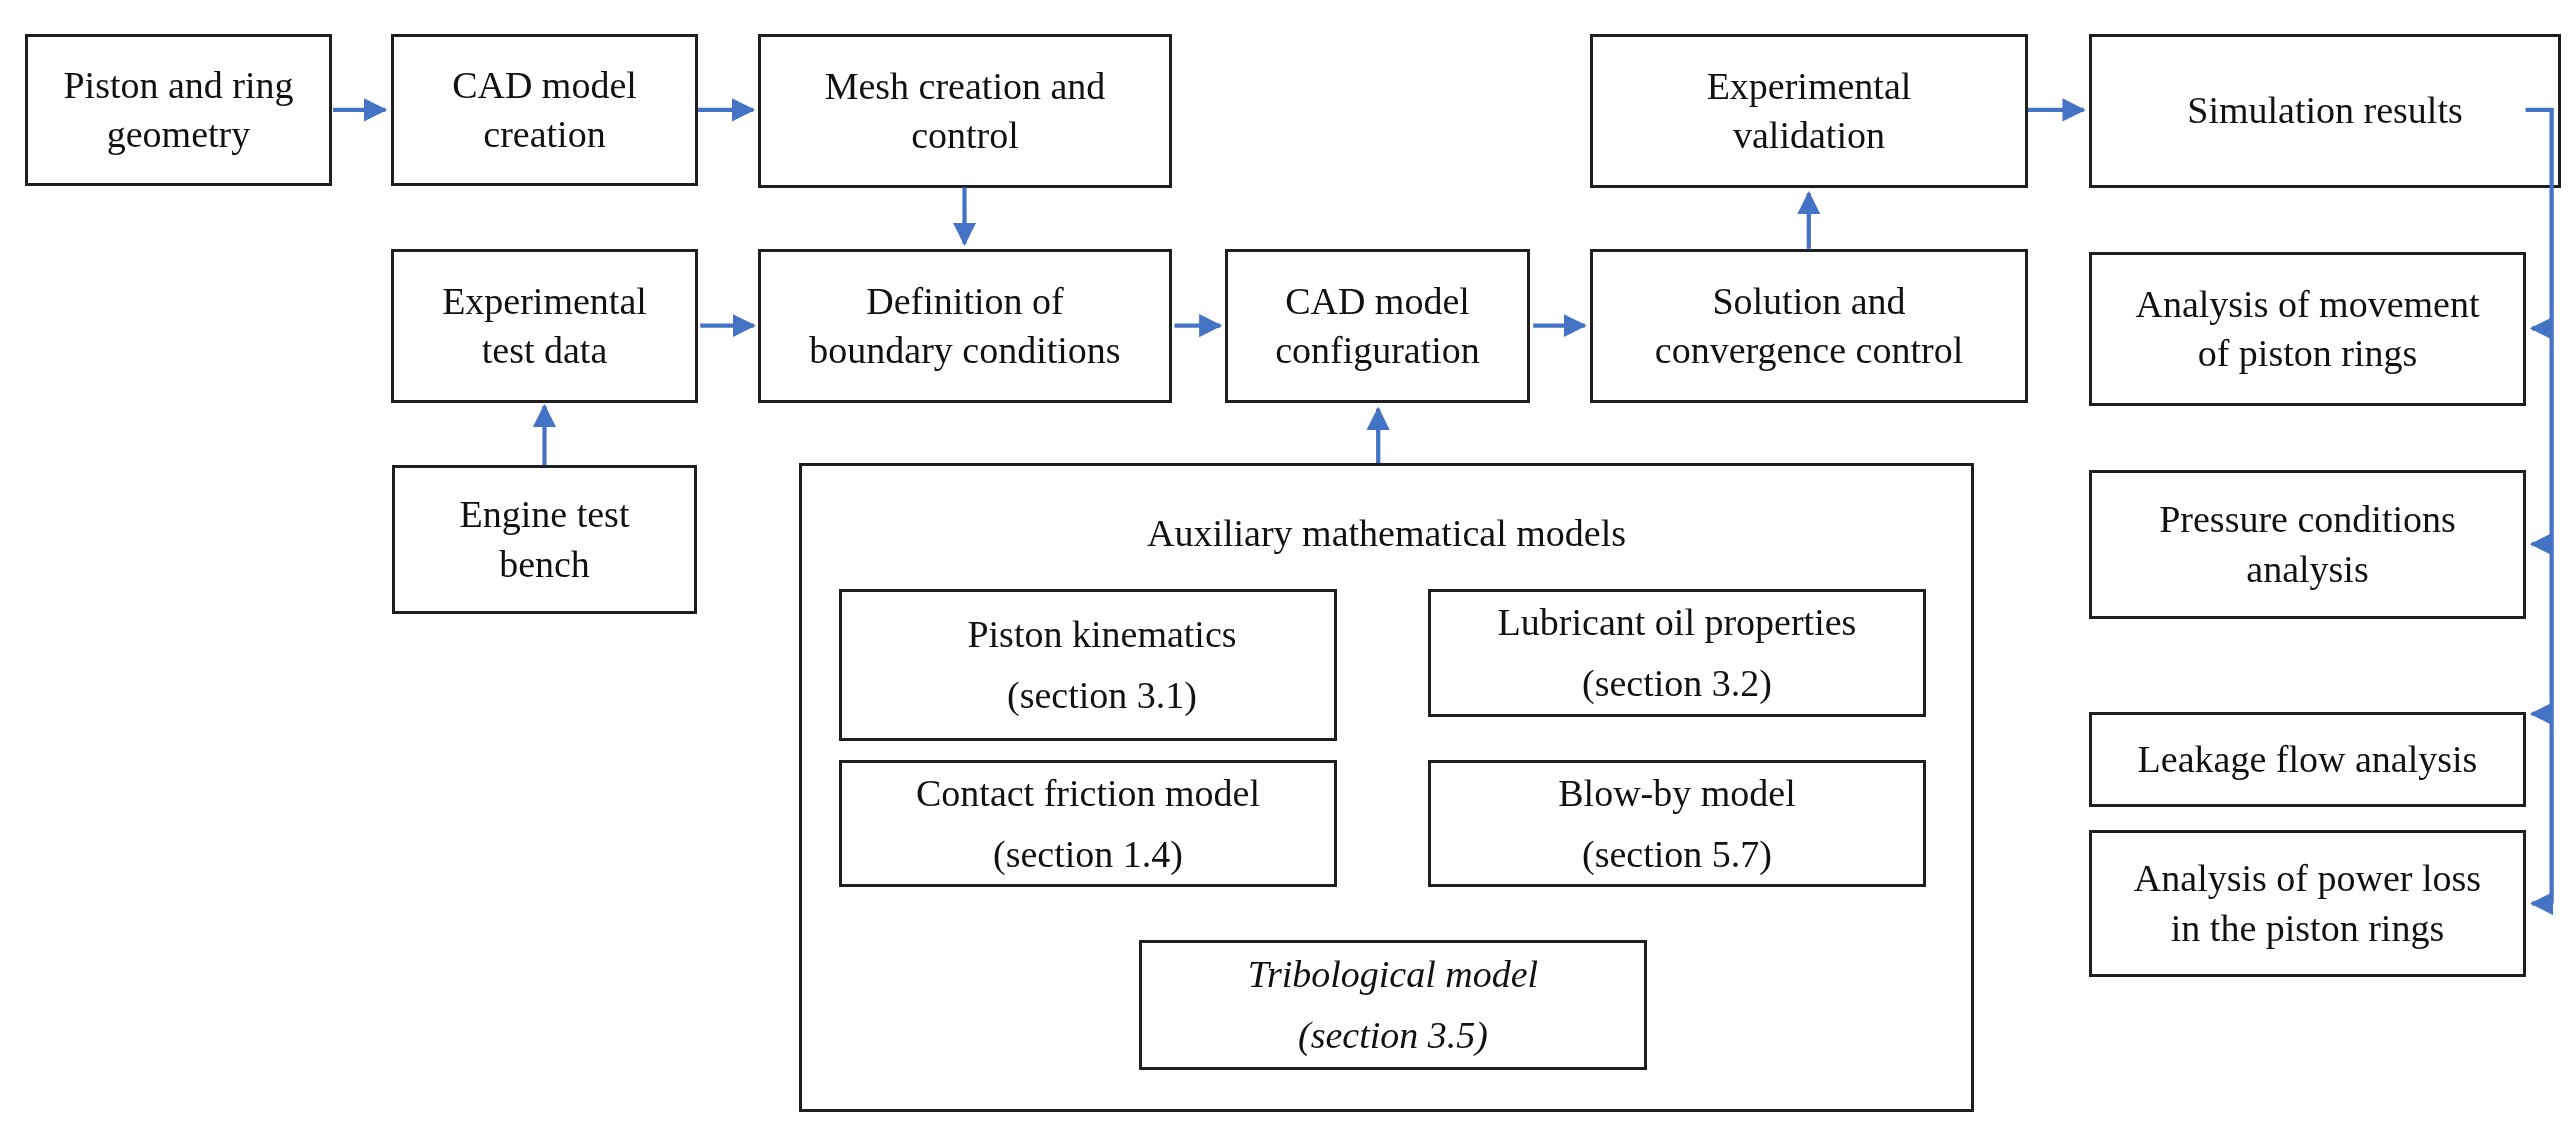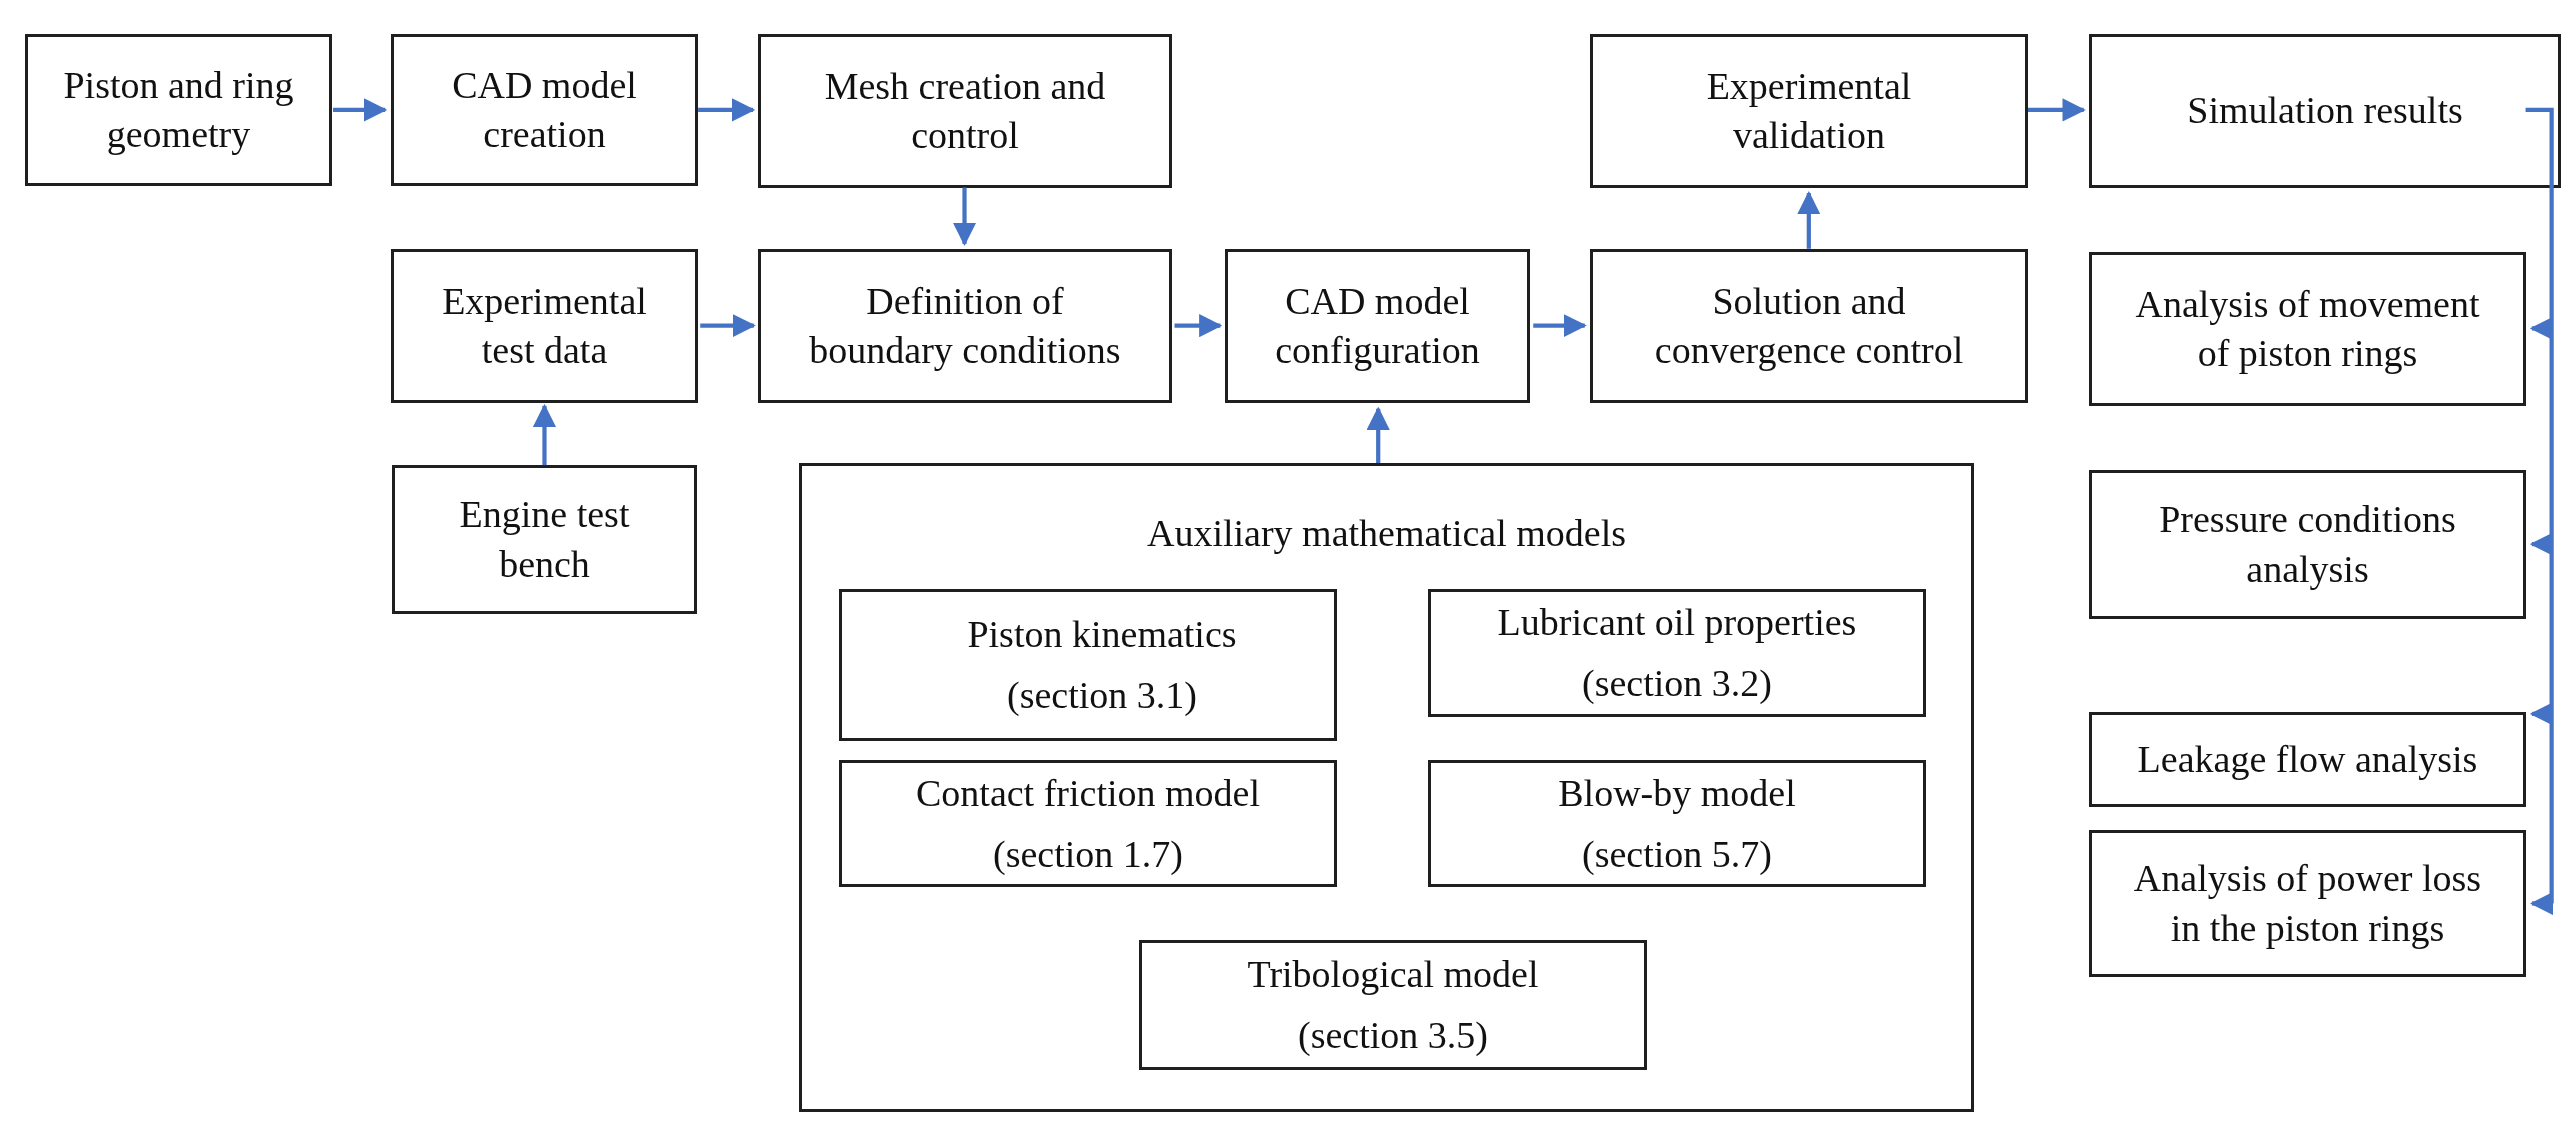--- a/index.html
+++ b/index.html
@@ -82,24 +82,24 @@
 analysis</div>
   <div class="node" style="left:2089px;top:667px;width:437px;height:95px;margin-top:45px;">Leakage flow analysis</div>
   <div class="node" style="left:2089px;top:830px;width:437px;height:147px;">Analysis of power loss
 in the piston rings</div>
 
   <div class="node aux-model" style="left:839px;top:589px;width:498px;height:152px;padding-left:28px;">Piston kinematics
 (section 3.1)</div>
   <div class="node aux-model" style="left:1428px;top:589px;width:498px;height:128px;">Lubricant oil properties
 (section 3.2)</div>
   <div class="node aux-model" style="left:839px;top:760px;width:498px;height:127px;">Contact friction model
-(section 1.7)</div>
+(section 1.4)</div>
   <div class="node aux-model" style="left:1428px;top:760px;width:498px;height:127px;">Blow-by model
 (section 5.7)</div>
-  <div class="node aux-model" style="left:1139px;top:940px;width:508px;height:130px;">Tribological model
+  <div class="node aux-model" style="left:1139px;top:940px;width:508px;height:130px;font-style:italic;">Tribological model
 (section 3.5)</div>
 
   <svg class="connectors" width="2576" height="1141" viewBox="0 0 3654 1619">
     <defs>
       <marker id="ah" viewBox="0 0 9 9" refX="8.2" refY="4.5" markerWidth="5.5" markerHeight="5.5" orient="auto-start-reverse">
         <path d="M0,0 L9,4.5 L0,9 Z" fill="#4472C4"></path>
       </marker>
     </defs>
 
     <g fill="none" stroke-width="6" stroke="#4472C4">

